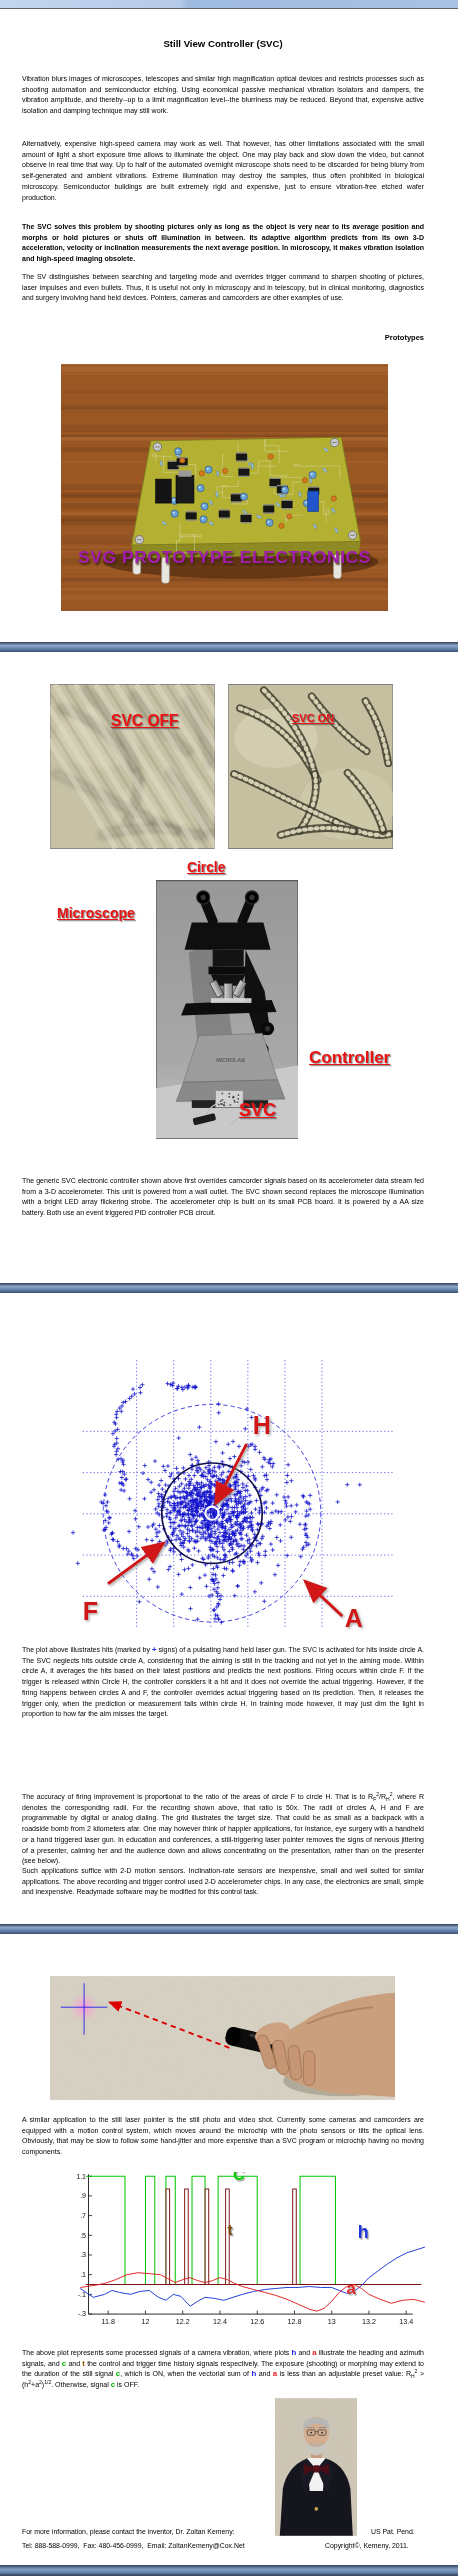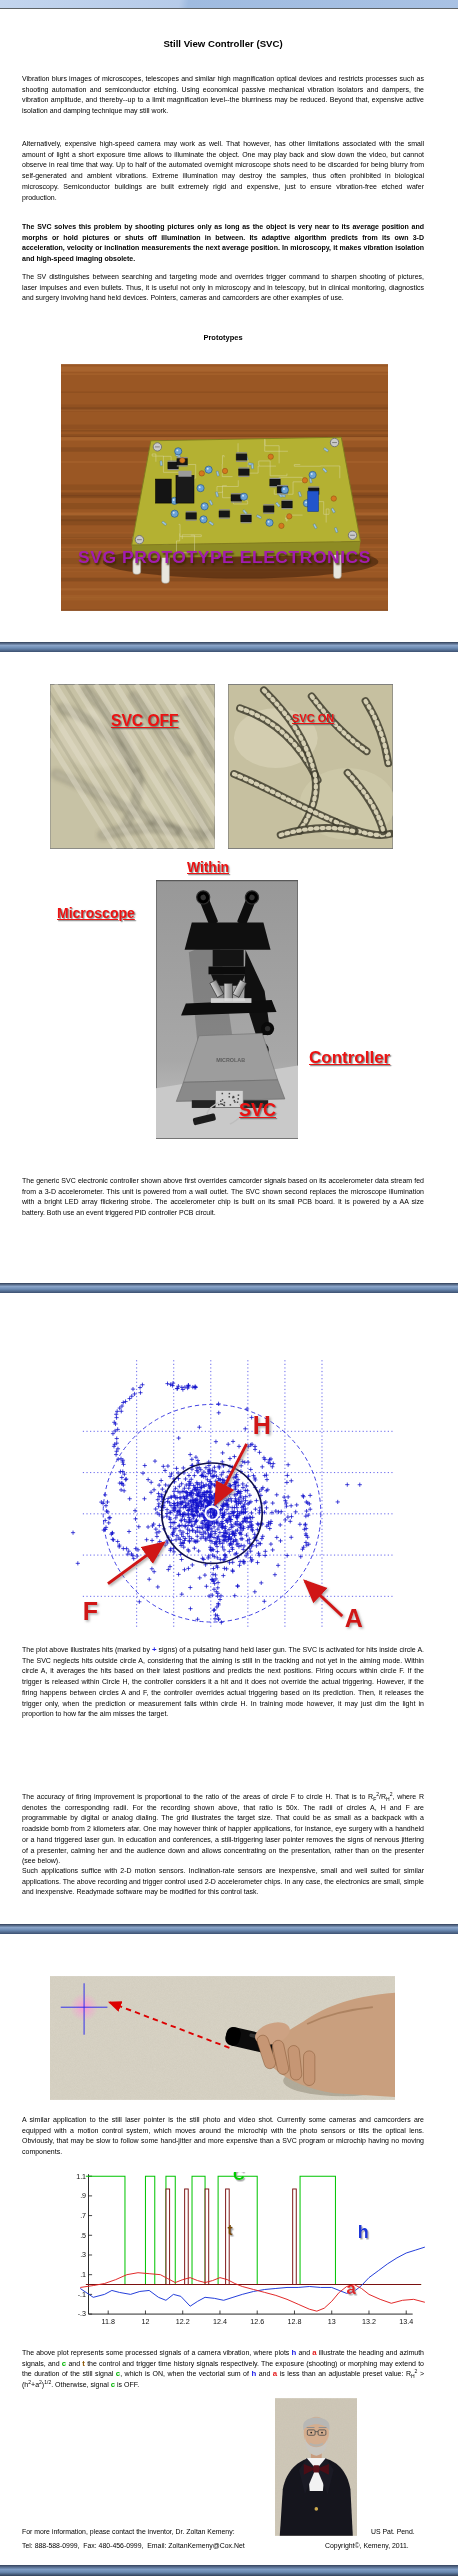--- a/index.html
+++ b/index.html
@@ -10,21 +10,21 @@
     border-bottom:1.2px solid #5f6467;}
   .sep{position:absolute;left:0;width:471px;height:9.6px;
     background:linear-gradient(180deg,#303f58 0%,#8aa4c8 35%,#6d8cb4 60%,#3c5070 100%);}
   .botbar{position:absolute;left:0;top:2565px;width:471px;height:10.8px;
     background:linear-gradient(180deg,#33425c 0%,#7e9cc4 40%,#6a89b2 65%,#2f3e57 100%);}
   .para{position:absolute;left:22px;width:402px;text-align:justify;
         font-size:7px;line-height:10.7px;}
   .bold{font-weight:700;}
   .heading{position:absolute;left:22px;width:402px;text-align:center;font-weight:700;}
   #title{top:38px;font-size:9.6px;}
-  #prototypes-heading{top:333px;font-size:7.5px;}
+  #prototypes-heading{top:333px;font-size:7.5px;text-align:right;}
   .redlabel{position:absolute;color:#ec1212;font-weight:700;
     text-shadow:1.2px 1.2px 1.2px rgba(90,90,90,0.75);white-space:nowrap;text-decoration:underline;}
   .fig{position:absolute;}
   .fig svg{display:block;}
   .board-caption{position:absolute;left:0;top:183px;width:327px;text-align:center;
     font-size:17.4px;font-weight:700;letter-spacing:0.6px;color:#a21caf;
     text-shadow:1.2px 1.8px 1.8px rgba(60,40,0,0.85);}
   .b-blue{color:#2222e8;font-weight:700;font-size:1.12em;}
   .b-red{color:#e31b1b;font-weight:700;font-size:1.12em;}
   .b-green{color:#00b400;font-weight:700;font-size:1.12em;}
@@ -299,21 +299,21 @@
           <path d="M 230,28 C 250,60 262,92 268,132" fill="none" stroke="#3f3d2e" stroke-width="13" stroke-linecap="round" opacity="0.85"></path>
           <path d="M 230,28 C 250,60 262,92 268,132" fill="none" stroke="#d6d0b4" stroke-width="7" stroke-dasharray="3,7" stroke-linecap="round"></path>
           <path d="M 88,252 C 130,240 172,236 212,246" fill="none" stroke="#3f3d2e" stroke-width="13" stroke-linecap="round" opacity="0.85"></path>
           <path d="M 88,252 C 130,240 172,236 212,246" fill="none" stroke="#d6d0b4" stroke-width="7" stroke-dasharray="3,7" stroke-linecap="round"></path>
         </g>
       </svg>
     </div>
   <div class="redlabel" style="left:111px;top:712px;font-size:15.6px">SVC OFF</div>
   <div class="redlabel" style="left:292px;top:712px;font-size:11px">SVC ON</div>
 
-  <div class="redlabel" style="left:187px;top:860px;font-size:13.8px">Within</div>
+  <div class="redlabel" style="left:187px;top:860px;font-size:13.8px">Circle</div>
   <div class="fig" id="fig-scope" style="left:156px;top:880px;width:142px;height:259px">
       <svg viewBox="0 0 238 432" width="142" height="259">
         <defs>
           <linearGradient id="msg" x1="0" y1="0" x2="0" y2="1">
             <stop offset="0" stop-color="#989898"></stop>
             <stop offset="0.7" stop-color="#a8a8a8"></stop>
             <stop offset="1" stop-color="#c6c6c6"></stop>
           </linearGradient>
         </defs>
         <rect x="0" y="0" width="238" height="432" fill="url(#msg)" stroke="#555" stroke-width="2"></rect>

